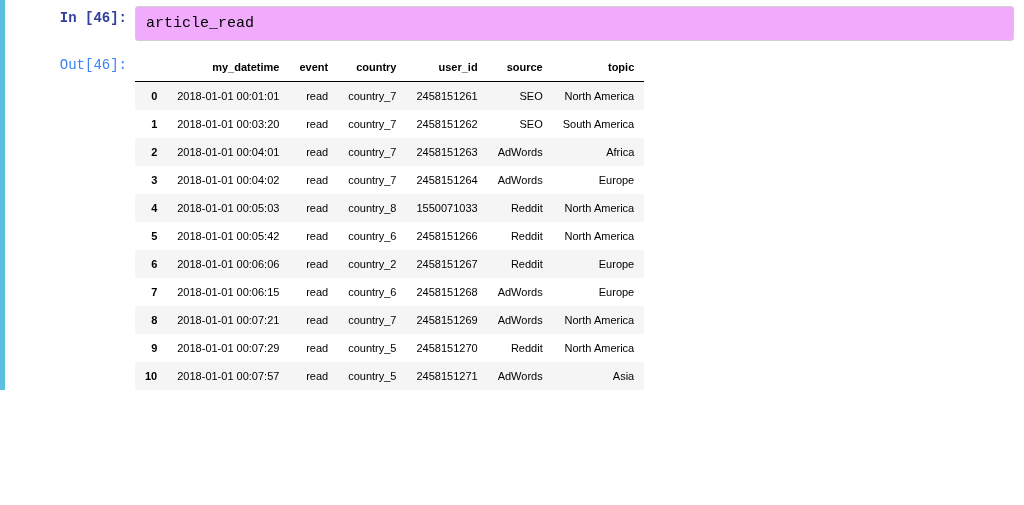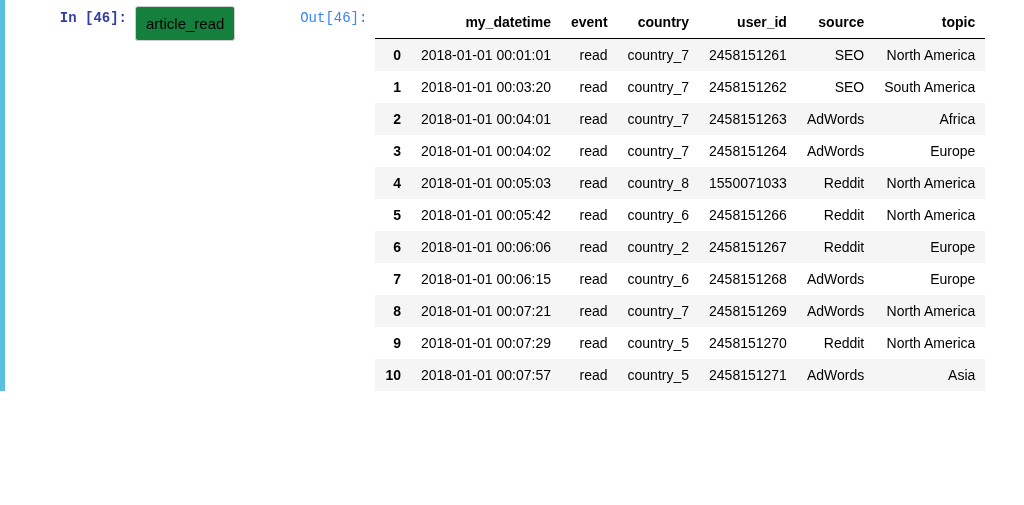--- a/index.html
+++ b/index.html
@@ -6,21 +6,21 @@
     body {
       font-family: "Helvetica Neue", Helvetica, Arial, sans-serif;
       background: #fff;
       padding: 0;
       width: 1024px;
       height: 505px;
       overflow: hidden;
     }
     .notebook-cell {
       display: flex;
-      flex-direction: row;
+      flex-direction: column;
       border-left: 5px solid #5bc0de;
       padding-left: 0;
     }
     .cell-row {
       display: flex;
       align-items: flex-start;
     }
     .prompt {
       width: 130px;
       min-width: 130px;
@@ -31,33 +31,33 @@
     }
     .prompt-in { color: #303F9F; font-weight: bold; }
     .prompt-out { color: #3b82f6; }
     .input-area {
       flex: 1;
       margin: 6px 10px 6px 0;
     }
     .code-box {
       border: 1px solid #cfcfcf;
       border-radius: 3px;
-      background: #15803d;
-      padding: 8px 10px;
-      font-family: Liberation Sans, sans-serif;
+      background: #f0abfc;
+      padding: 8px 10px;
+      font-family: Liberation Mono, monospace;
       font-size: 15px;
       color: #000;
     }
     .output-area {
       flex: 1;
       padding: 6px 0 0 0;
     }
     table.dataframe {
       border-collapse: collapse;
-      font-size: 14px;
+      font-size: 11px;
       color: #000;
     }
     table.dataframe thead th {
       border-bottom: 1px solid #000;
       text-align: right;
       padding: 8px 10px;
       font-weight: bold;
       background: #fff;
     }
     table.dataframe tbody th {

